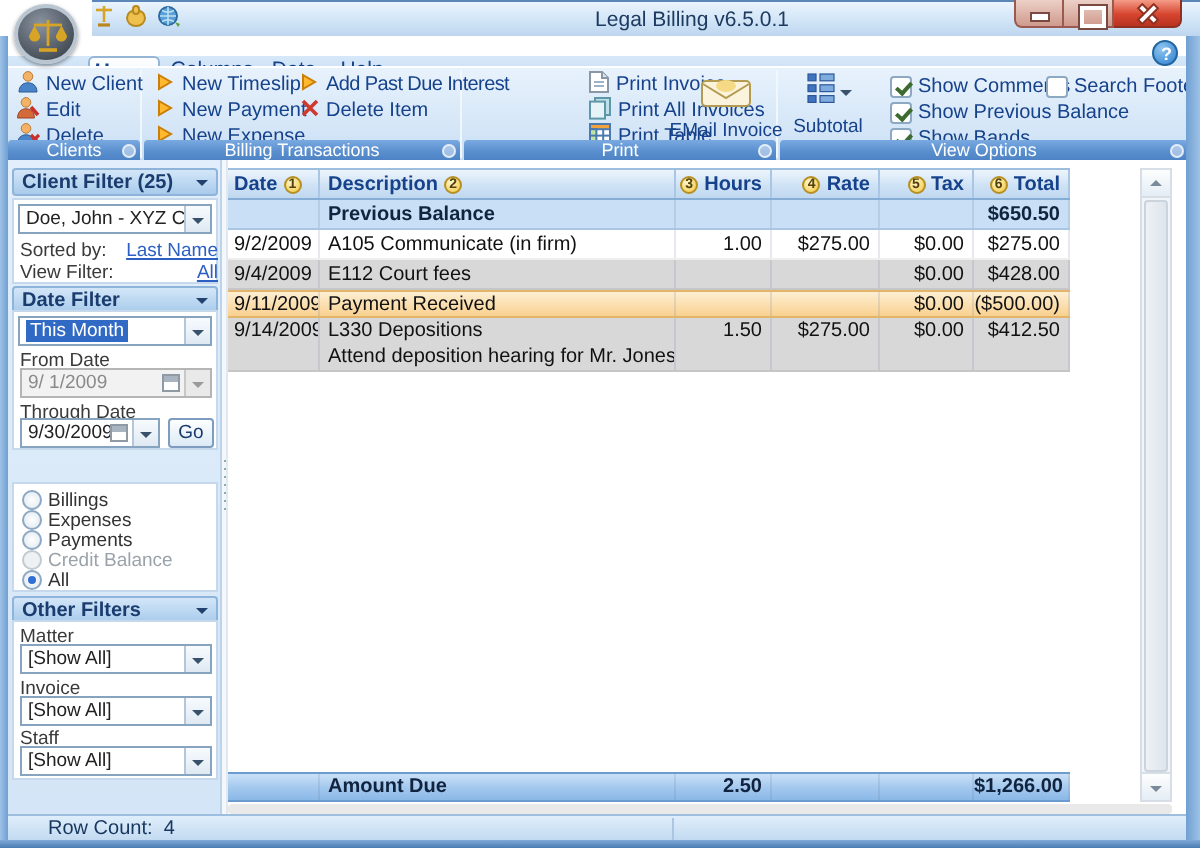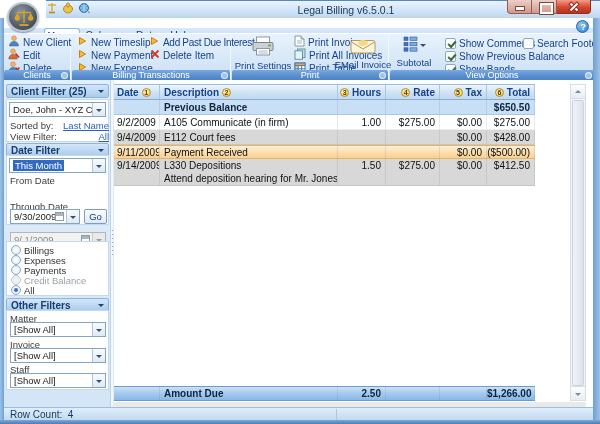--- a/index.html
+++ b/index.html
@@ -158,21 +158,21 @@
   .vs-btn.up::after { content:""; position:absolute; left:4px; top:5px;
     border:3.5px solid transparent; border-bottom-color:#7a8a9a; border-top:none; }
   .vs-btn.down::after { content:""; position:absolute; left:4px; top:6px;
     border:3.5px solid transparent; border-top-color:#7a8a9a; border-bottom:none; }
   .vs-thumb { position:absolute; left:1px; top:15px; width:12px; height:286px;
     background:linear-gradient(90deg,#eef2f6,#dde4ec); border:1px solid #cbd4dd; border-radius:2px; }
   .hscroll { position:absolute; left:114px; top:402px; width:472px; height:5px;
     background:#e9e9e9; border-radius:2px; }
   .statusbar { position:absolute; left:4px; top:407px; width:589px; height:13px;
     background:linear-gradient(#e0eefb,#c2daf1); border-top:1px solid #9dbede;
-    font-size:10px; color:#17375e; line-height:13px; padding-left:6px; }
+    font-size:10px; color:#17375e; line-height:13px; padding-left:20px; }
   .status-sep { position:absolute; left:332px; top:1px; width:1px; height:11px; background:#aac6e2; }
 
   .ic { flex:none; display:inline-block; }
 </style>
 </head>
 <body>
 
 <div id="window">
 
   <div class="titlebar">
@@ -288,33 +288,20 @@
         <span class="ic"><svg width="10" height="10">
               <path d="M1.5 1.5l7 7M8.5 1.5l-7 7" stroke="#cf3a2c" stroke-width="1.8"></path>
             </svg></span>
         <span>Delete Item</span>
       </div>
       <div class="rcaption">Billing Transactions</div>
       <div class="launcher" style="top:auto;bottom:2px;"></div>
     </div>
 
     <div class="rgroup" style="left:231px;width:156px;">
-      <div class="rbig" style="left:4px;top:2px;width:54px;">
-        <span class="ic">
-          <svg width="24" height="20">
-              <rect x="5.5" y="1" width="13" height="6" fill="#fff" stroke="#8a97a5"></rect>
-              <rect x="2" y="6.5" width="20" height="8" rx="1" fill="#ccd1d7" stroke="#7d838a"></rect>
-              <rect x="17" y="8.5" width="3" height="2" fill="#8aa84e"></rect>
-              <rect x="5.5" y="12.5" width="13" height="6.5" fill="#fff" stroke="#8a97a5"></rect>
-              <line x1="7.5" y1="15" x2="16.5" y2="15" stroke="#b0b8c0"></line>
-              <line x1="7.5" y1="17" x2="16.5" y2="17" stroke="#b0b8c0"></line>
-            </svg>
-        </span>
-        <span class="lbl">Print Settings</span>
-      </div>
       <div class="ritem" style="left:62px;top:2px;">
         <span class="ic"><svg width="11" height="12">
               <path d="M1 1h6l3 3v7H1z" fill="#fff" stroke="#8a97a5"></path>
               <path d="M7 1v3h3" fill="#dce6ef" stroke="#8a97a5"></path>
               <g stroke="#9fb3c8">
                 <line x1="3" y1="6" x2="8" y2="6"></line>
                 <line x1="3" y1="8" x2="8" y2="8"></line>
               </g>
             </svg></span>
         <span>Print Invoice</span>
@@ -415,21 +402,21 @@
     <div class="sec-head" style="top:63px;">
       <span>Date Filter</span>
       <span class="arr"></span>
     </div>
     <div class="panel" style="top:75px;height:70px;"></div>
     <div class="combo" style="left:5px;top:78px;width:97px;">
       <span class="txt"><span class="sel">This Month</span></span>
       <span class="dd"></span>
     </div>
     <div class="side-label" style="left:6px;top:95px;">From Date</div>
-    <div class="combo disabled" style="left:6px;top:104px;width:96px;margin-top:48px;">
+    <div class="combo disabled" style="left:6px;top:104px;width:96px;">
       <span class="txt">9/ 1/2009</span>
       <span class="cal"></span>
       <span class="dd"></span>
     </div>
     <div class="side-label" style="left:6px;top:121px;">Through Date</div>
     <div class="combo" style="left:6px;top:129px;width:70px;">
       <span class="txt">9/30/2009</span>
       <span class="cal"></span>
       <span class="dd"></span>
     </div>

